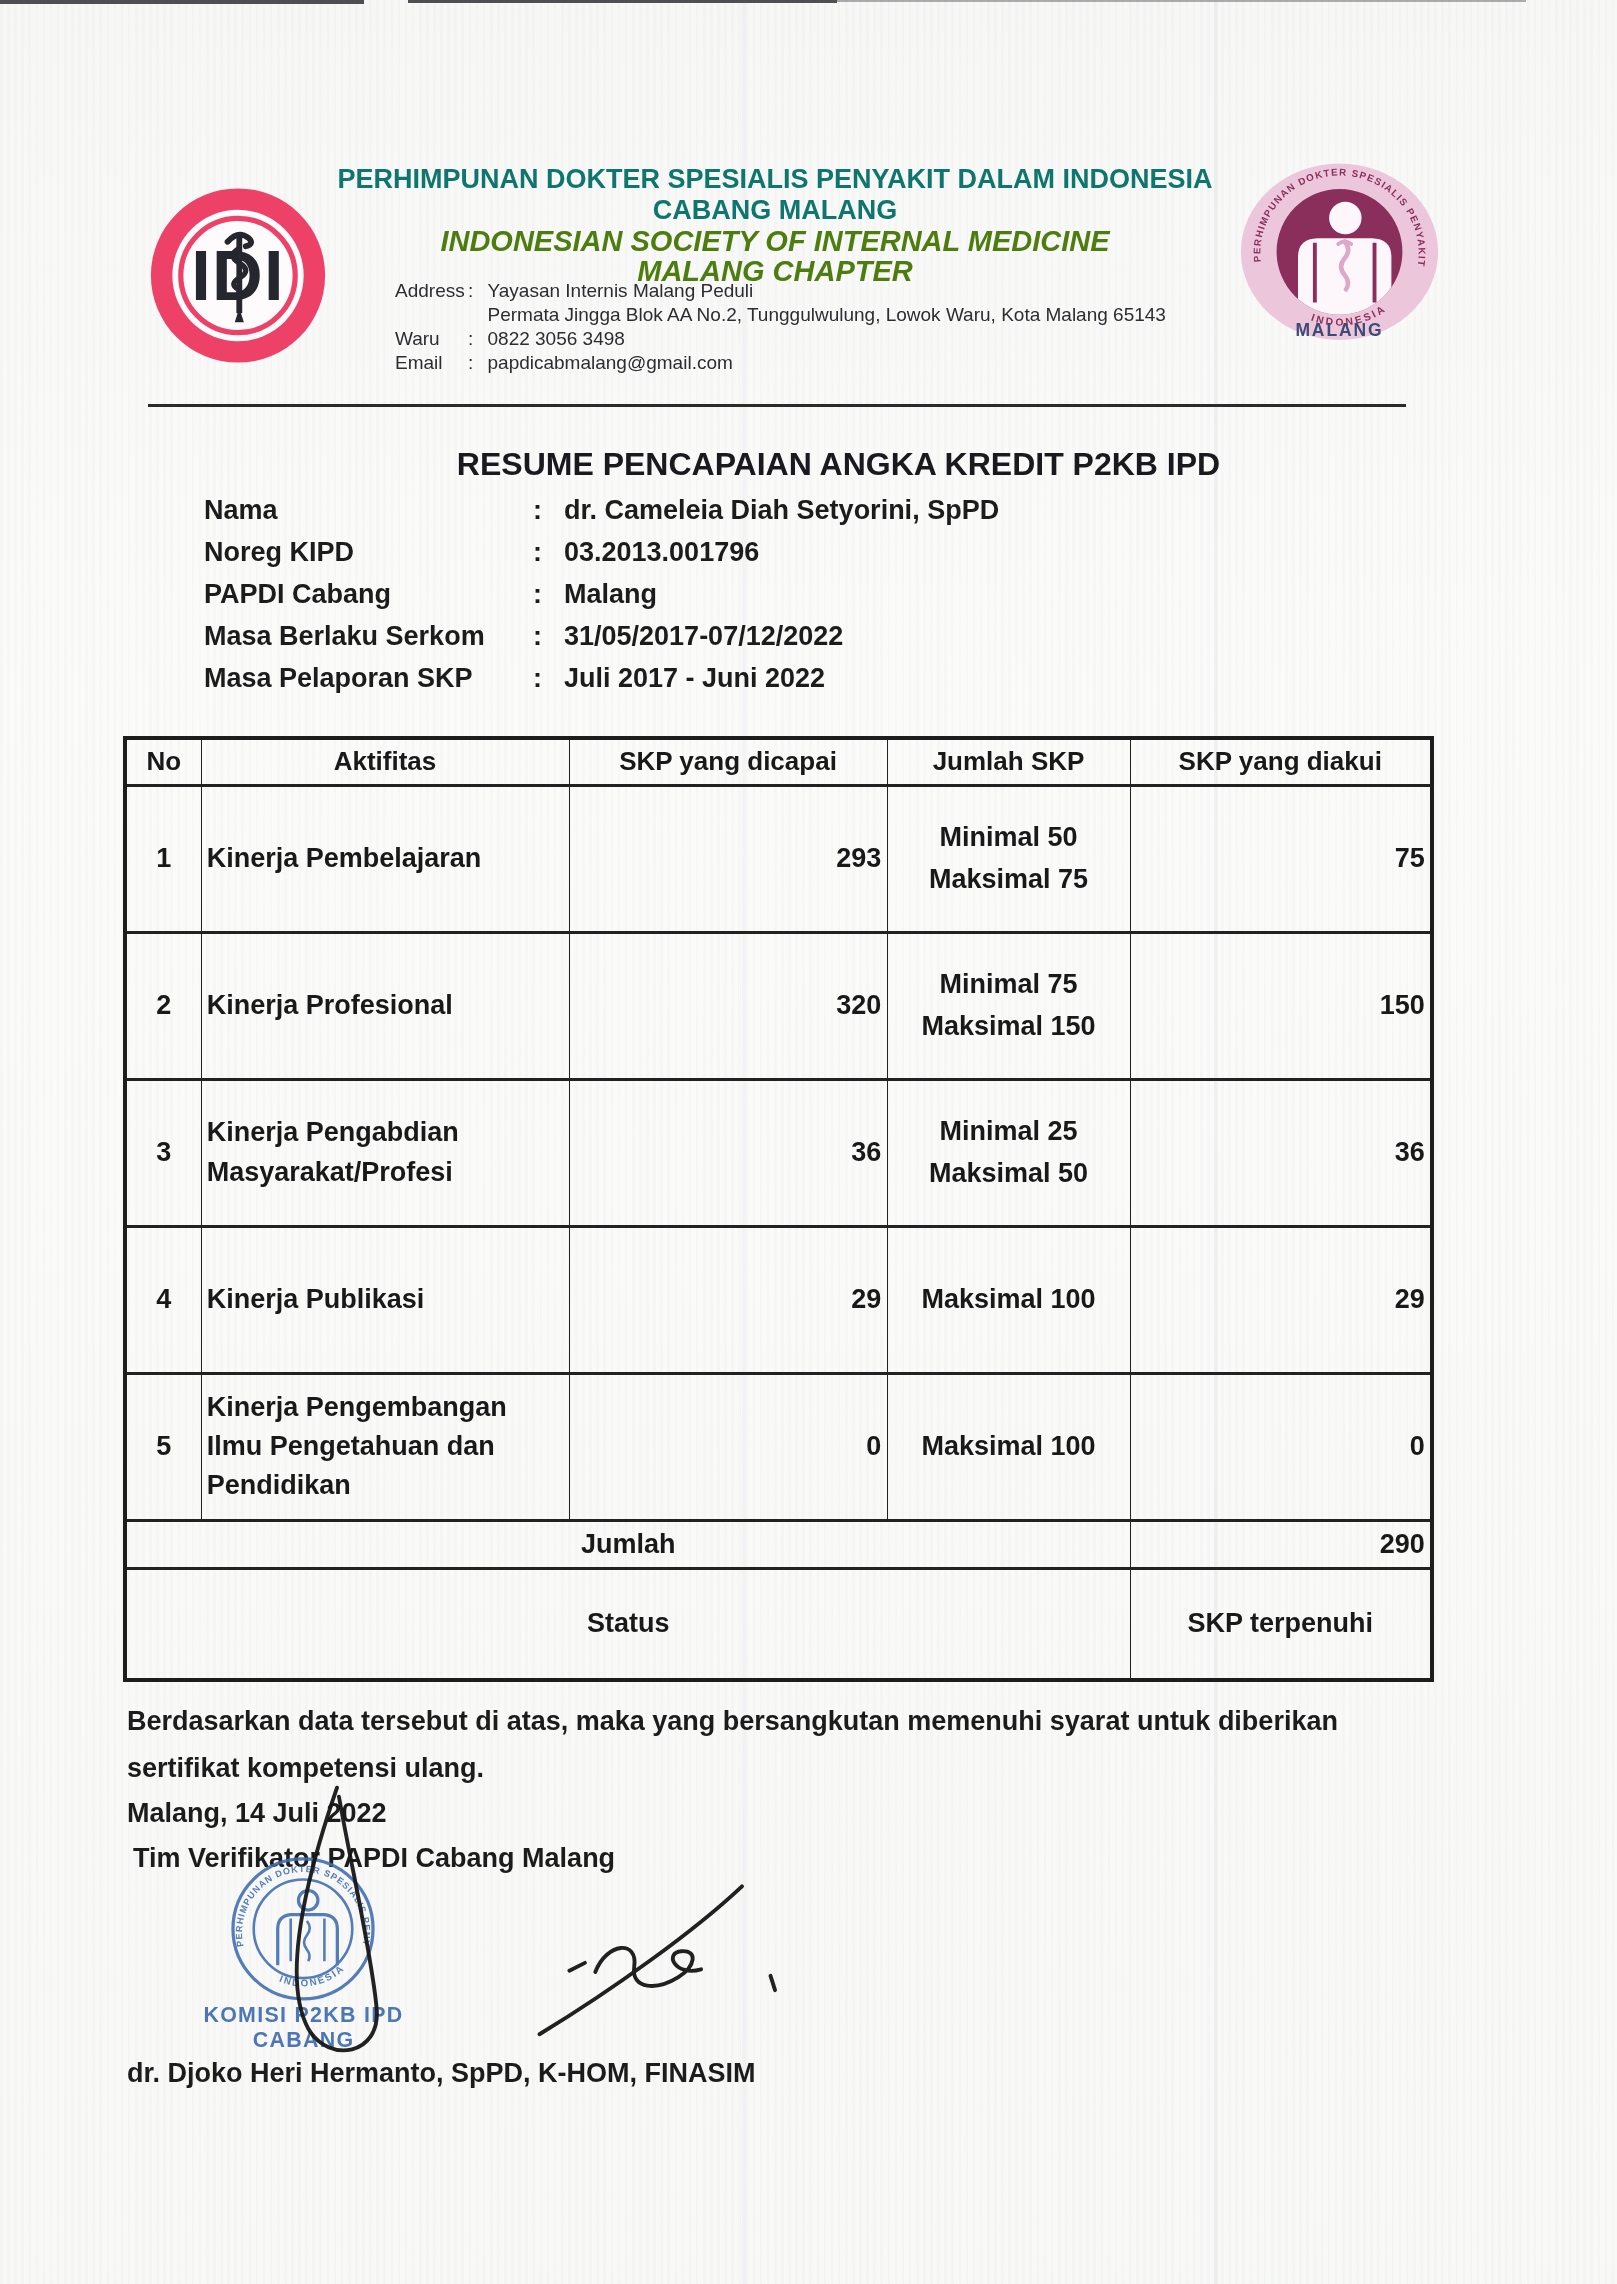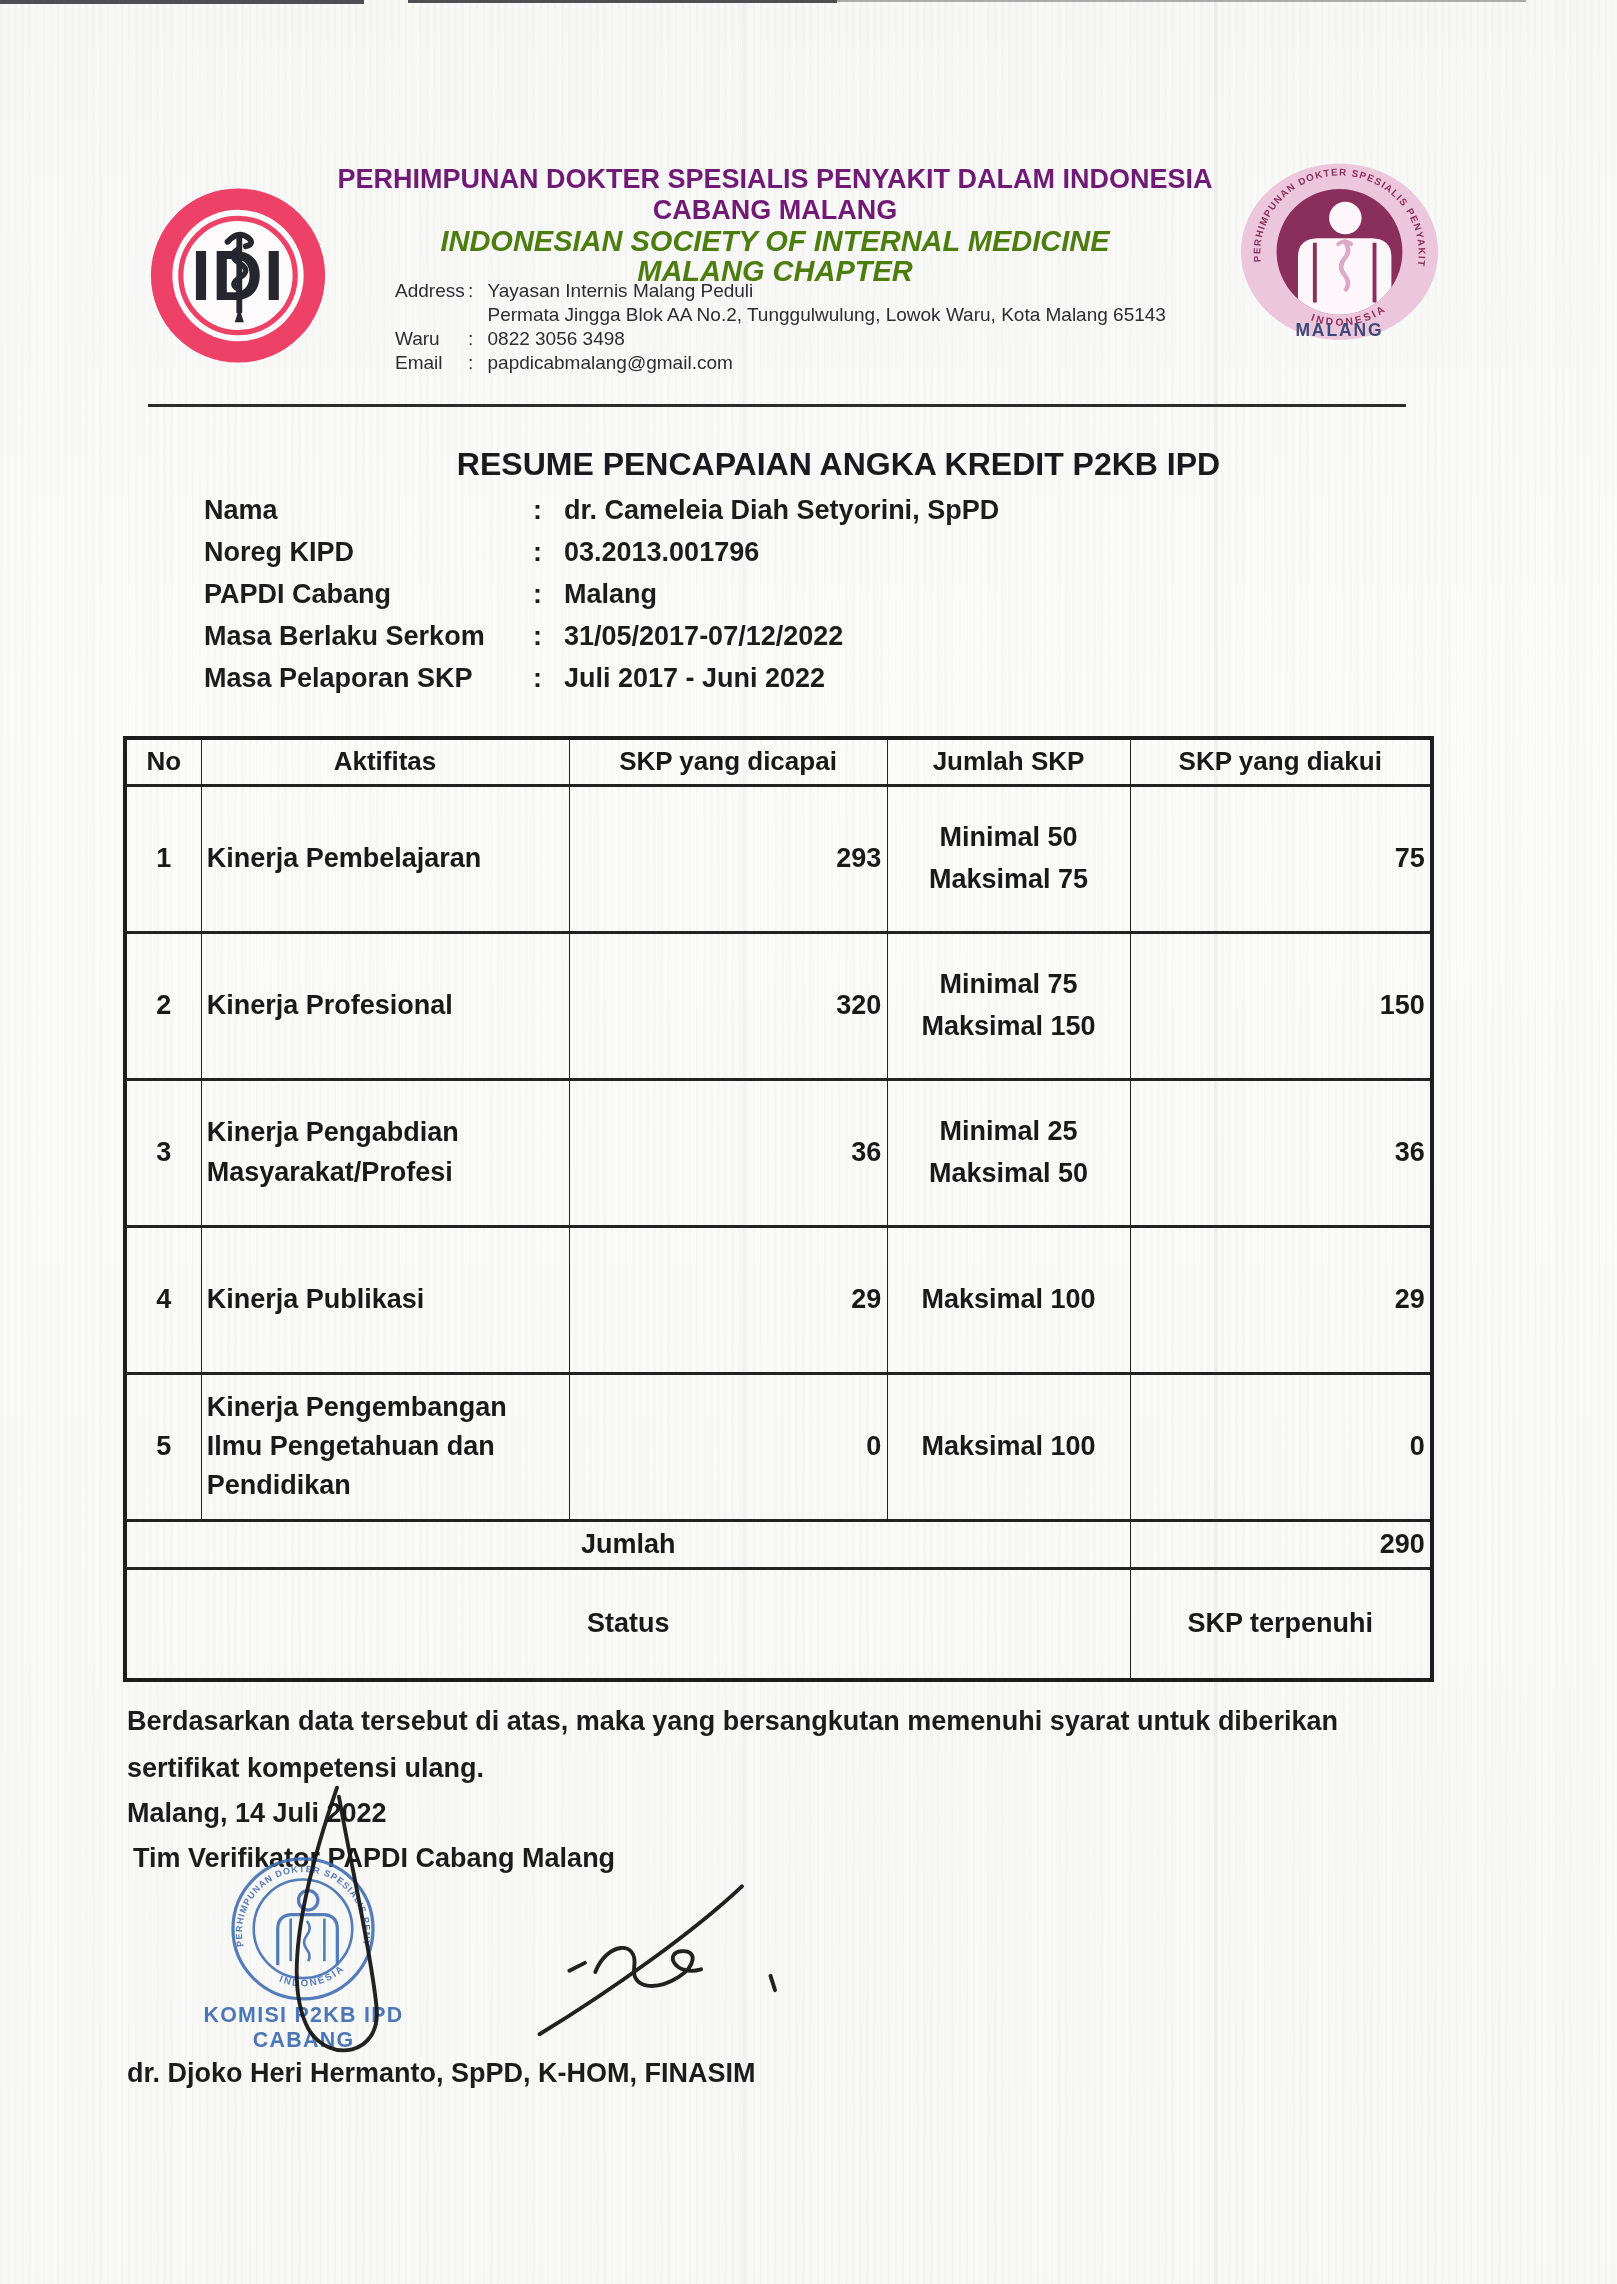--- a/index.html
+++ b/index.html
@@ -16,21 +16,21 @@
   }
   .scan-edge { position:absolute; background:#4e4e53; }
   .scan-streak { position:absolute; top:0; bottom:0; width:3.9px; background:rgba(110,120,160,0.05); }
 
   
   .idi-logo { position:absolute; left:147px; top:183px; width:182px; height:185px; }
   .papdi-logo { position:absolute; left:1234px; top:161px; width:211px; height:179px; }
   .papdi-caption { position:absolute; left:1234px; top:320px; width:211px; text-align:center;
     font-size:17.5px; font-weight:700; letter-spacing:1.9px; color:#3d4a77; }
   .org-block { position:absolute; left:294px; top:164px; width:962px; text-align:center; }
-  .org-line1, .org-line2 { font-size:27px; font-weight:700; line-height:31px; color:#701a75; }
+  .org-line1, .org-line2 { font-size:27px; font-weight:700; line-height:31px; color:#0f766e; }
   .org-line3, .org-line4 { font-size:29px; font-weight:700; font-style:italic; line-height:30px; color:#4d7c0f; }
   .addr-block { position:absolute; left:395px; top:279px; font-size:19px; font-weight:500; color:#2d2d31; line-height:24px; }
   .addr-row { display:flex; }
   .addr-label { width:73px; }
   .addr-colon { width:19.5px; }
   .hrule { position:absolute; left:148px; top:404px; width:1258px; height:3.2px; background:#2b2b2b; }
 
   
   .doc-title { position:absolute; left:195px; top:446px; width:1287px; text-align:center;
     font-size:32px; font-weight:700; color:#1a1a1e; }

